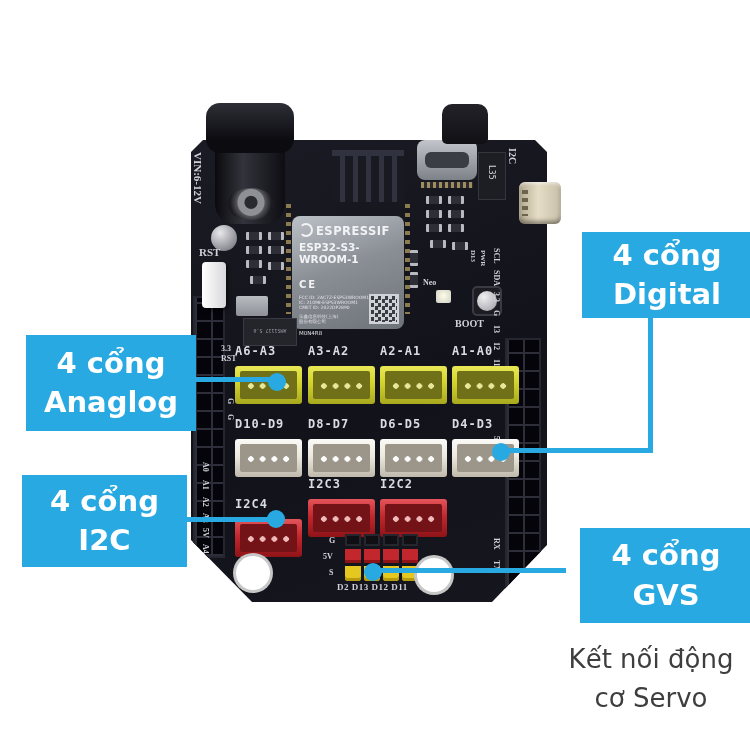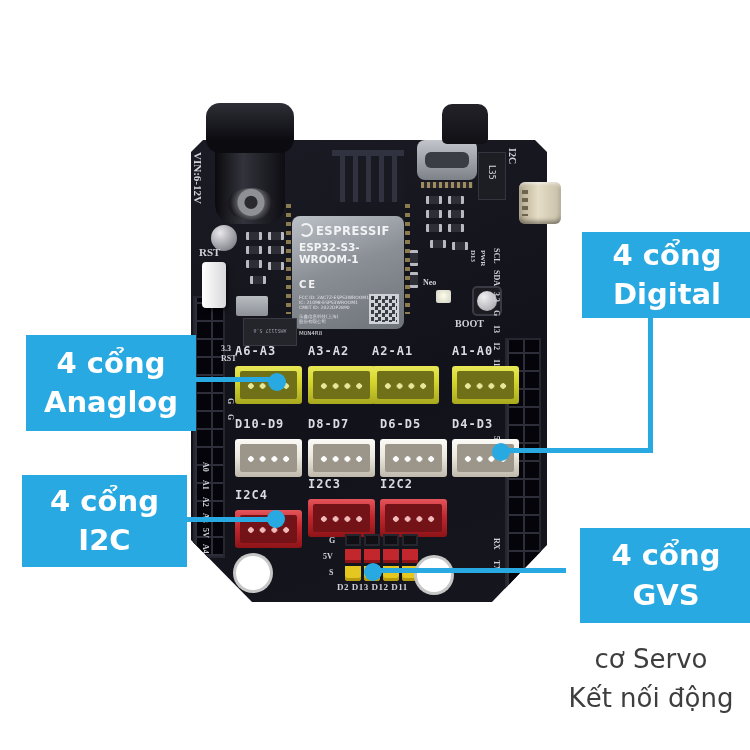--- a/index.html
+++ b/index.html
@@ -192,21 +192,21 @@
     <span class="silk vlabel abs" style="left:301px;top:420px;font-size:8px;">TX</span>
 
     <div class="conn-group abs" style="left:44px;top:204px;">
       <div class="conn-label">A6-A3</div>
         <div class="conn yellow"></div>
       </div>
     <div class="conn-group abs" style="left:117px;top:204px;">
       <div class="conn-label">A3-A2</div>
         <div class="conn yellow"></div>
       </div>
-    <div class="conn-group abs" style="left:181px;top:204px;">
+    <div class="conn-group abs" style="left:189px;top:204px;">
       <div class="conn-label">A2-A1</div>
         <div class="conn yellow"></div>
       </div>
     <div class="conn-group abs" style="left:261px;top:204px;">
       <div class="conn-label">A1-A0</div>
         <div class="conn yellow"></div>
       </div>
 
     <div class="conn-group abs" style="left:44px;top:277px;">
       <div class="conn-label">D10-D9</div>
@@ -218,21 +218,21 @@
       </div>
     <div class="conn-group abs" style="left:189px;top:277px;">
       <div class="conn-label">D6-D5</div>
         <div class="conn white"></div>
       </div>
     <div class="conn-group abs" style="left:261px;top:277px;">
       <div class="conn-label">D4-D3</div>
         <div class="conn white"></div>
       </div>
 
-    <div class="conn-group abs" style="left:44px;top:348px;">
+    <div class="conn-group abs" style="left:44px;top:357px;">
       <div class="conn-label">I2C4</div>
         <div class="conn red"></div>
       </div>
     <div class="conn-group abs" style="left:117px;top:337px;">
       <div class="conn-label">I2C3</div>
         <div class="conn red"></div>
       </div>
     <div class="conn-group abs" style="left:189px;top:337px;">
       <div class="conn-label">I2C2</div>
         <div class="conn red"></div>
@@ -291,16 +291,16 @@
   <div class="cdot abs" style="left:267px;top:510px;"></div>
 
   <div class="callout abs" style="left:566px;top:528px;width:172px;height:95px;">
     <span>4 cổng</span>
     <span>GVS</span>
   </div>
   <div class="cline abs" style="left:380px;top:568px;width:186px;height:5px;"></div>
   <div class="cdot abs" style="left:364px;top:563px;"></div>
 
   <div class="servo-note abs">
+    <div>Kết nối động</div>
     <div>cơ Servo</div>
-    <div>Kết nối động</div>
   </div>
 </div>
 
 </body></html>

